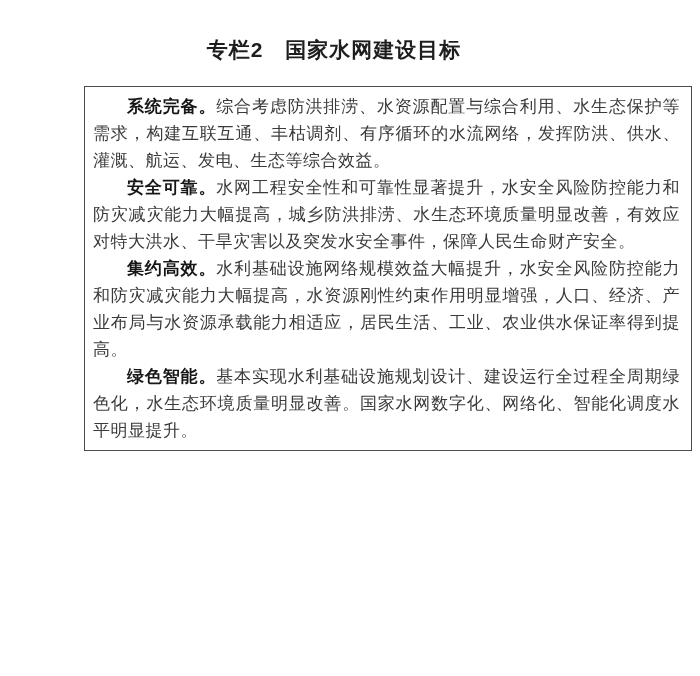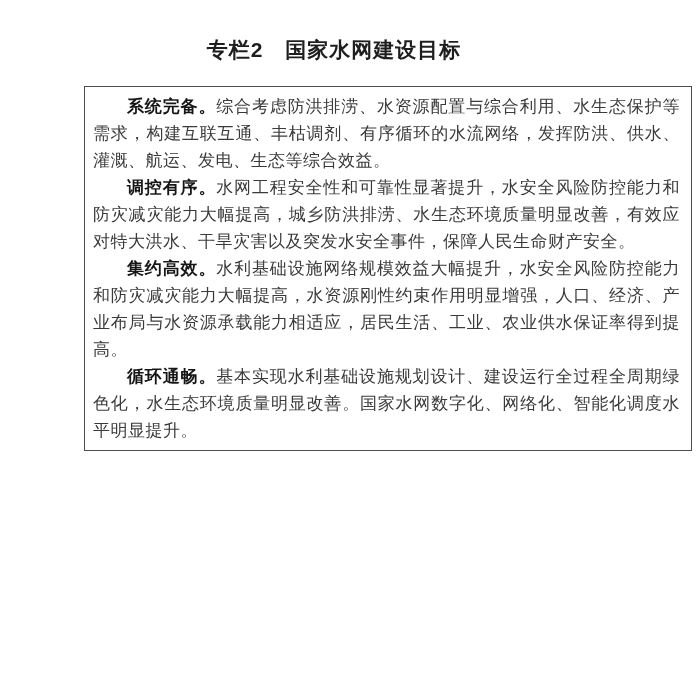--- a/index.html
+++ b/index.html
@@ -55,21 +55,21 @@
 </style>
 </head>
 <body>
 
 <div class="doc-title">专栏2　国家水网建设目标</div>
 
 <div class="goals-panel">
 
   <p><span class="goal-term">系统完备。</span><span>综合考虑防洪排涝、水资源配置与综合利用、水生态保护等需求，构建互联互通、丰枯调剂、有序循环的水流网络，发挥防洪、供水、灌溉、航运、发电、生态等综合效益。</span></p>
 
-  <p><span class="goal-term">调控有序。</span><span>水网工程安全性和可靠性显著提升，水安全风险防控能力和防灾减灾能力大幅提高，城乡防洪排涝、水生态环境质量明显改善，有效应对特大洪水、干旱灾害以及突发水安全事件，保障人民生命财产安全。</span></p>
+  <p><span class="goal-term">安全可靠。</span><span>水网工程安全性和可靠性显著提升，水安全风险防控能力和防灾减灾能力大幅提高，城乡防洪排涝、水生态环境质量明显改善，有效应对特大洪水、干旱灾害以及突发水安全事件，保障人民生命财产安全。</span></p>
 
   <p><span class="goal-term">集约高效。</span><span>水利基础设施网络规模效益大幅提升，水安全风险防控能力和防灾减灾能力大幅提高，水资源刚性约束作用明显增强，人口、经济、产业布局与水资源承载能力相适应，居民生活、工业、农业供水保证率得到提高。</span></p>
 
-  <p><span class="goal-term">循环通畅。</span><span>基本实现水利基础设施规划设计、建设运行全过程全周期绿色化，水生态环境质量明显改善。国家水网数字化、网络化、智能化调度水平明显提升。</span></p>
+  <p><span class="goal-term">绿色智能。</span><span>基本实现水利基础设施规划设计、建设运行全过程全周期绿色化，水生态环境质量明显改善。国家水网数字化、网络化、智能化调度水平明显提升。</span></p>
 
 
 
 </div>
 
 </body></html>

